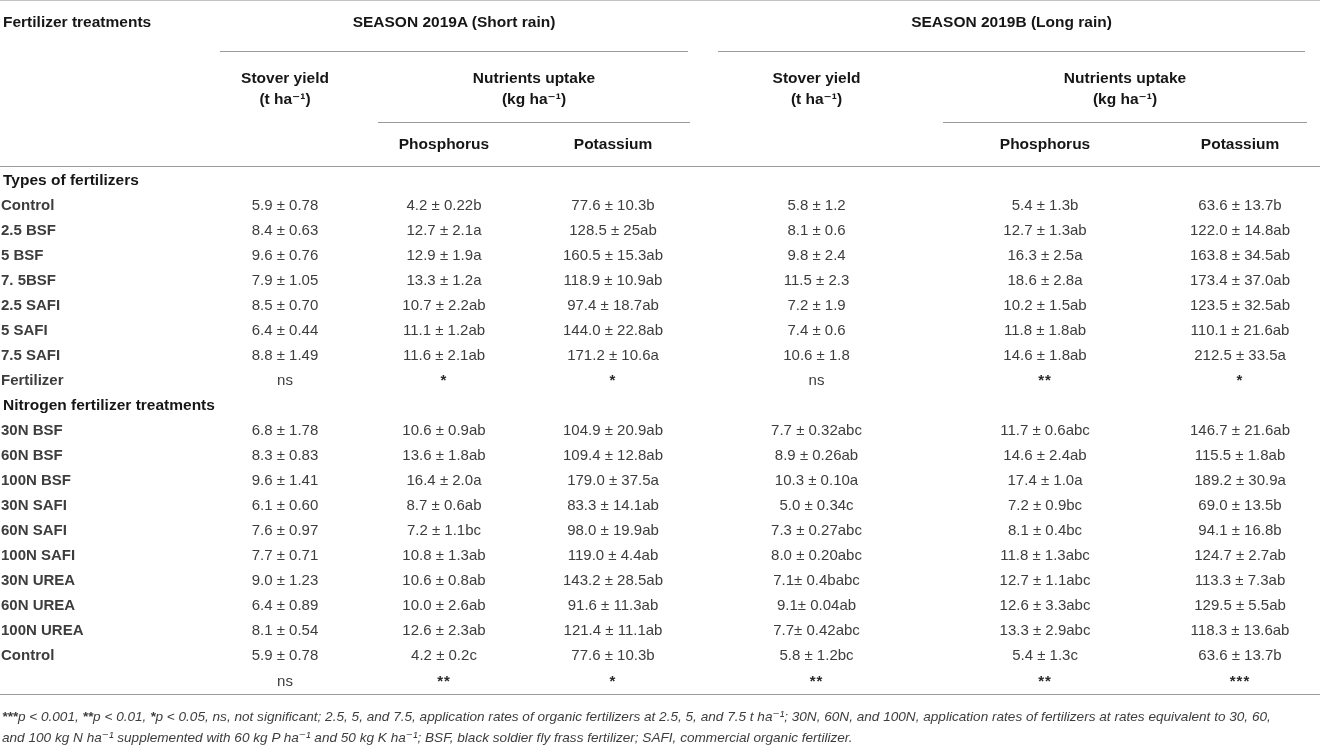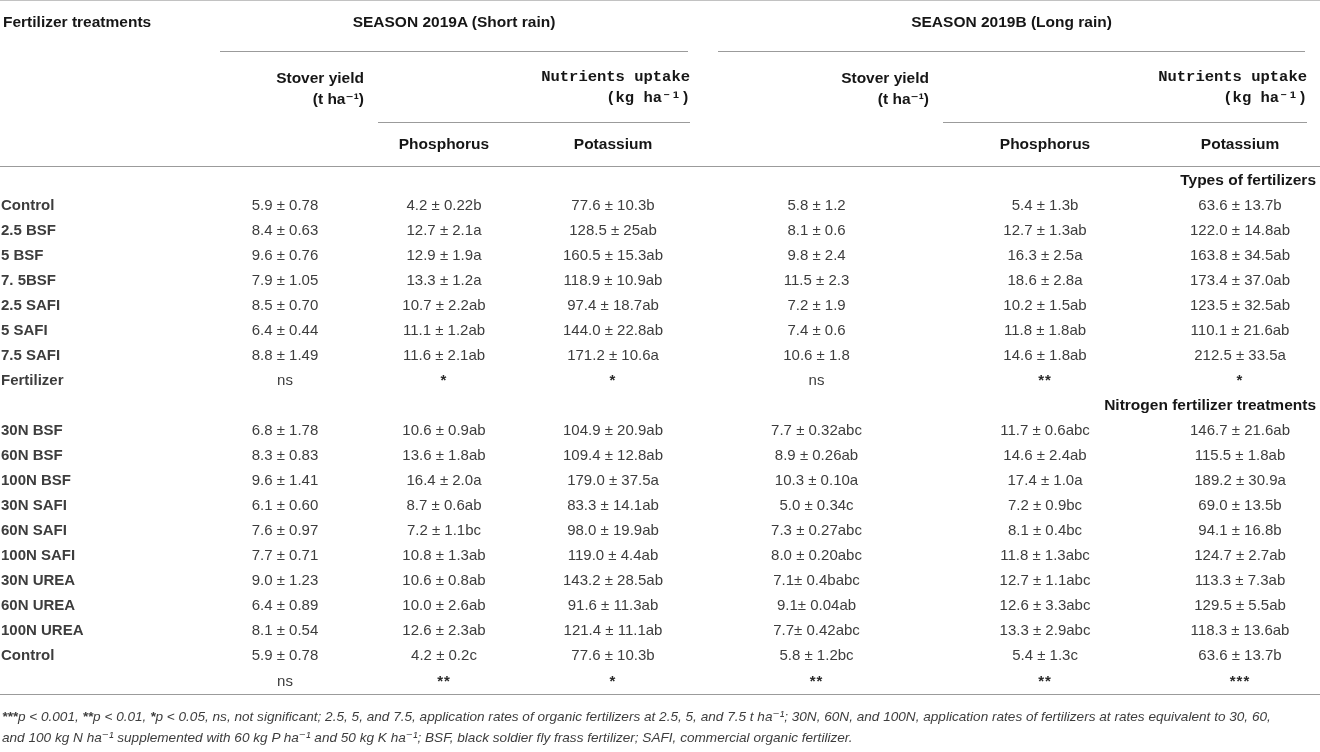--- a/index.html
+++ b/index.html
@@ -27,41 +27,40 @@
   }
   th.season{vertical-align:top;text-align:center;padding-top:12px;}
   .season-inner{
     padding-bottom:20px;
     margin:0 14px;
     border-bottom:1.5px solid #9b9b9b;
   }
 
   
   th.sub{vertical-align:top;text-align:center;padding-top:14px;}
-  .hl{display:block;line-height:21px;text-align:right;}
+  .hl{display:block;line-height:21px;}
   .nut-inner{
     padding-bottom:13px;
     margin:0 12px;
     border-bottom:1.5px solid #9b9b9b;
-    font-family:Liberation Mono, monospace;
   }
 
   
   th.pk{
     text-align:center;
     padding:11px 0 13px 0;
     border-bottom:1.5px solid #9b9b9b;
     margin-top:12px;
   }
 
   
   tbody td{height:25px;text-align:center;vertical-align:middle;padding:0 4px;}
   td.rowlabel{text-align:left;padding-left:1px;font-weight:bold;}
   td.section{
-    text-align:right;padding-left:3px;
+    text-align:left;padding-left:3px;
     font-weight:bold;color:#161616;font-size:15.5px;
   }
   tbody tr.lastrow td{border-bottom:1.5px solid #9b9b9b;height:27px;}
   td.sig{font-weight:bold;letter-spacing:1px;color:#2a2a2a;}
 
   
   .footnote{
     margin-top:11px;
     font-style:italic;
     font-size:13.6px;

